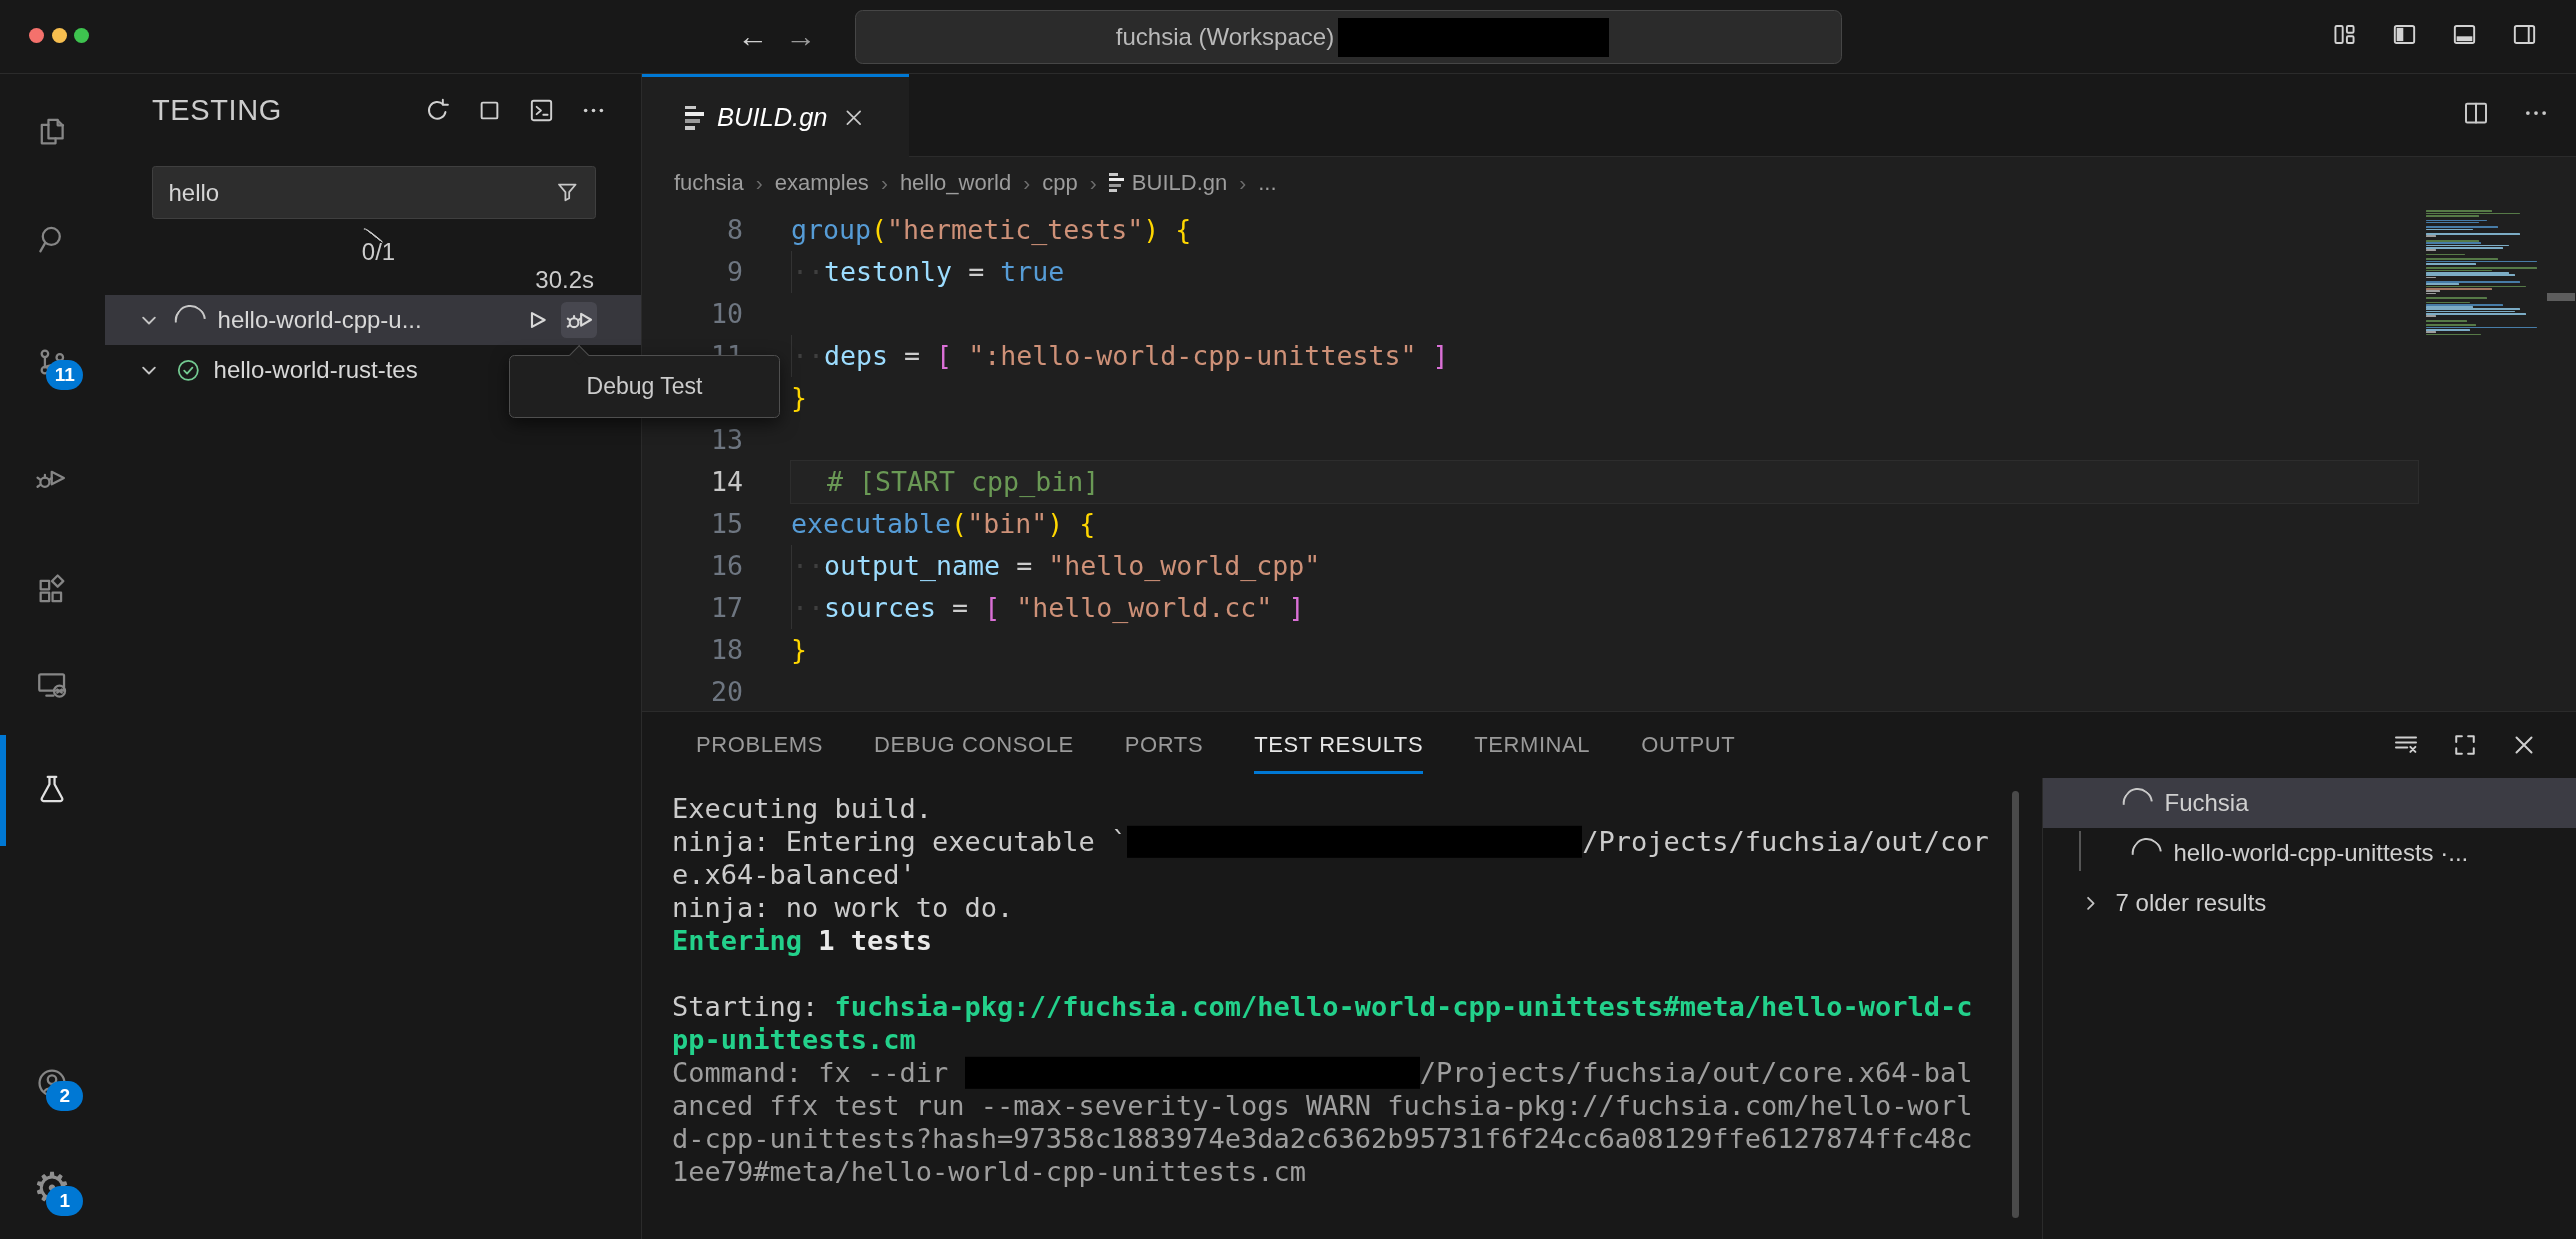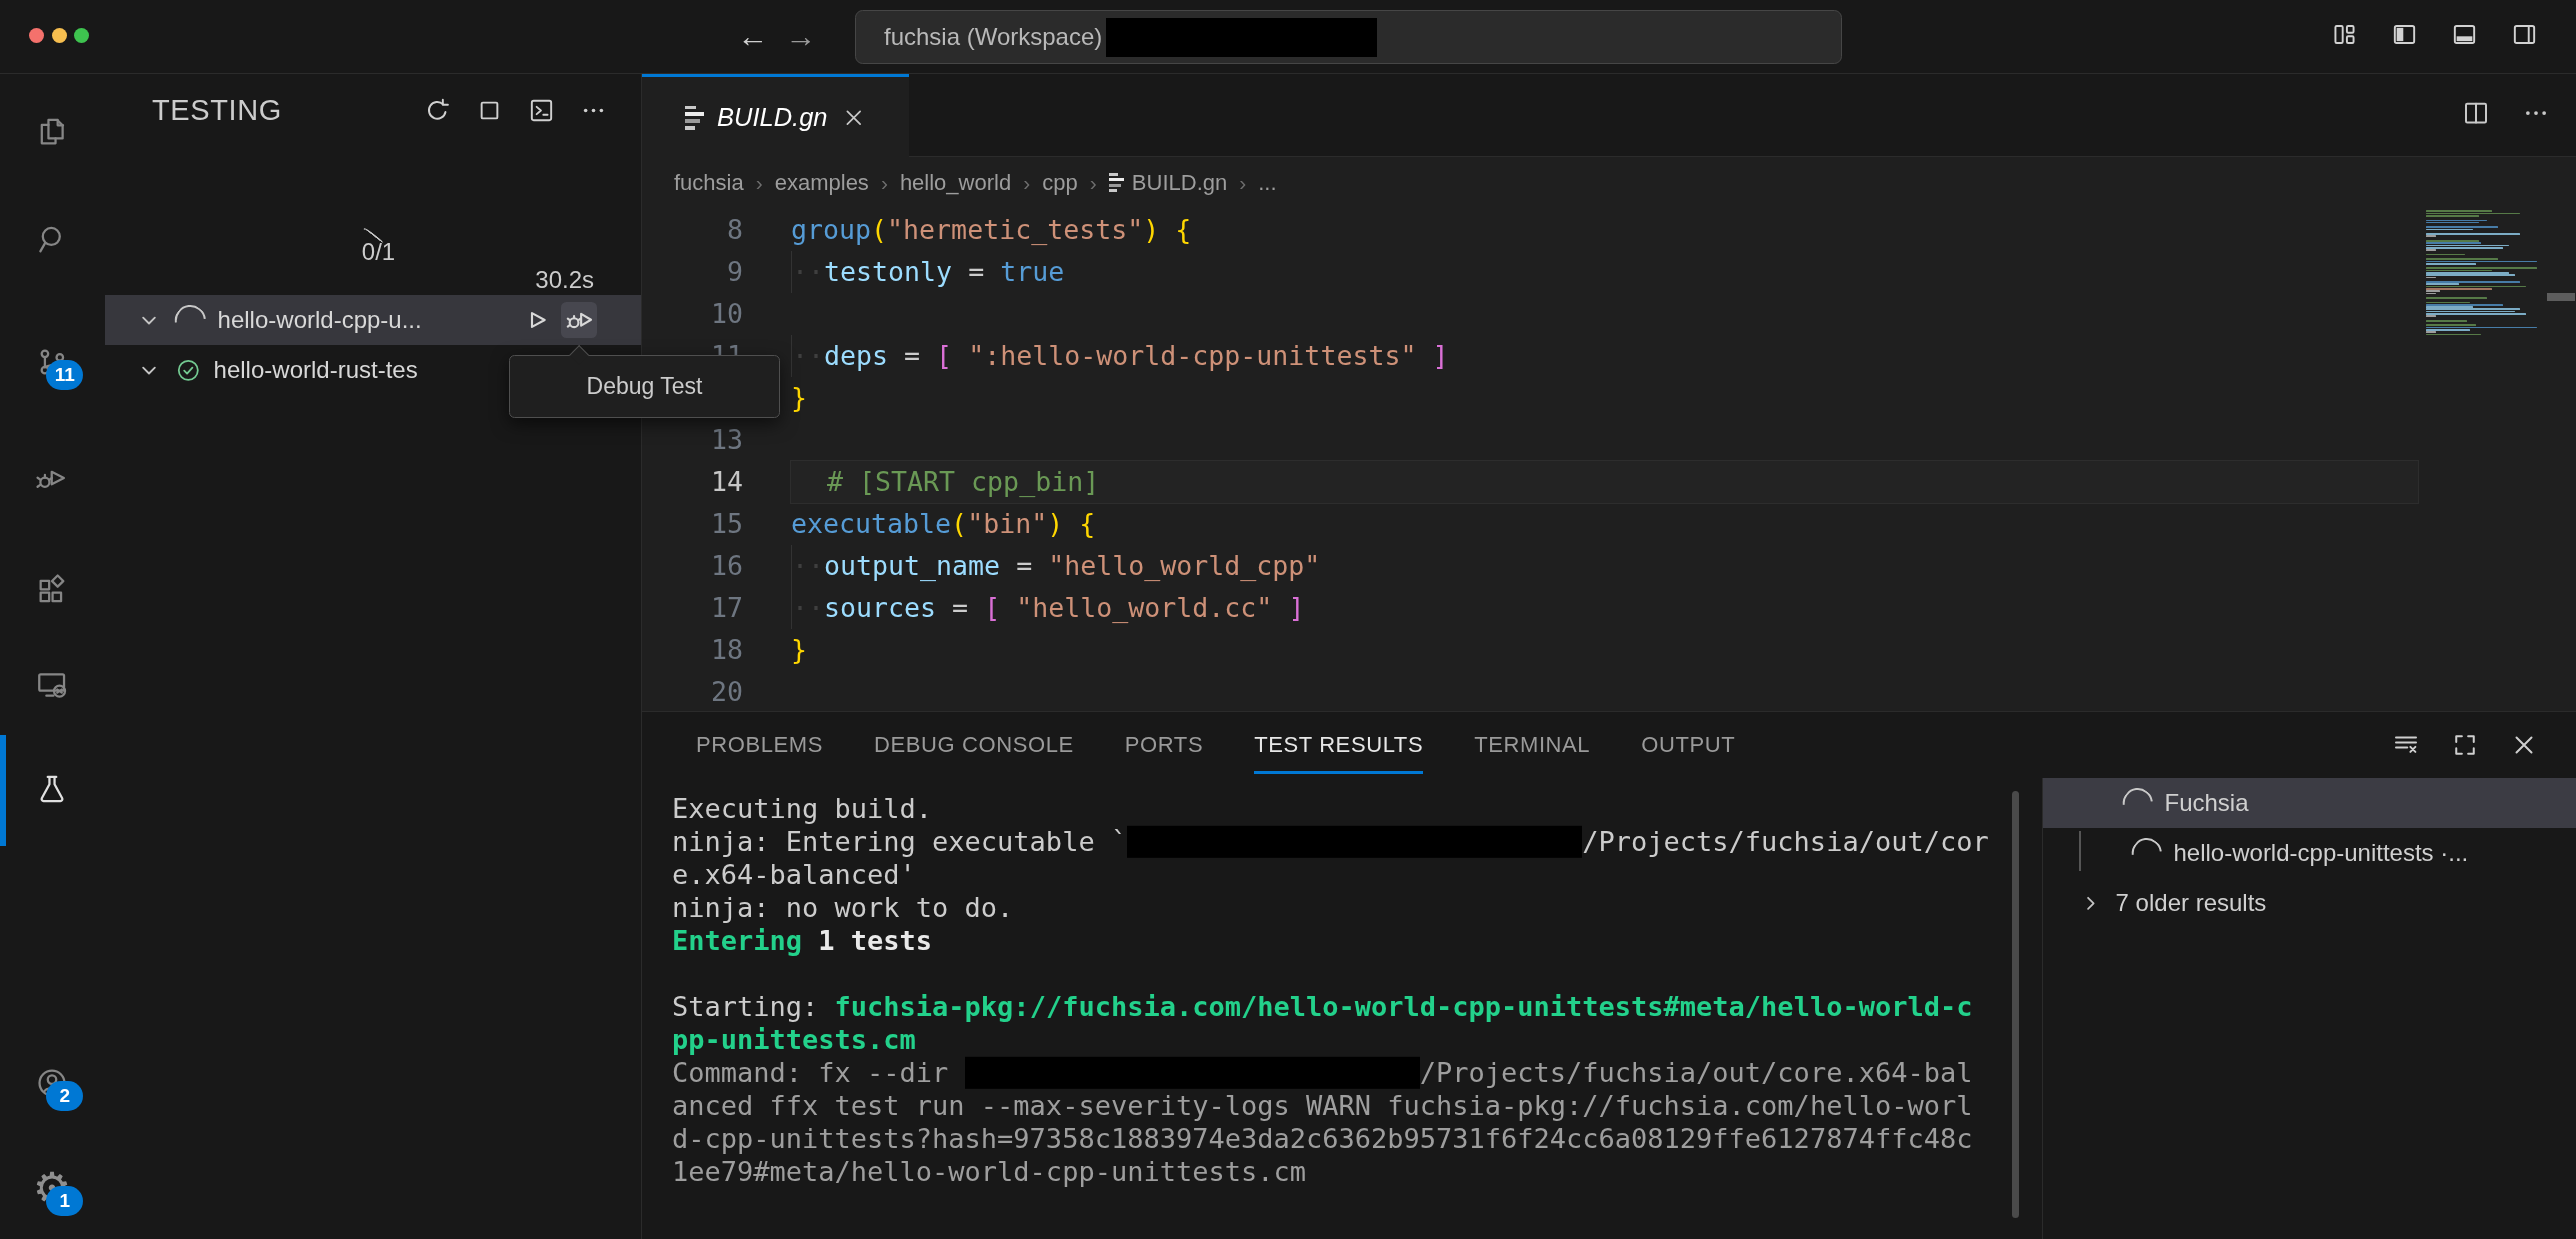--- a/index.html
+++ b/index.html
@@ -13,21 +13,21 @@
   
   #titlebar{position:absolute;left:0;top:0;width:100%;height:73px;background:#181818;
             border-bottom:1.1px solid #2b2b2b;}
   .traffic{position:absolute;top:28px;width:15px;height:15px;border-radius:50%;}
   #nav-back{position:absolute;left:731px;top:12px;width:44px;height:49px;font-size:31px;
             display:flex;align-items:center;justify-content:center;color:#cfcfcf;}
   #nav-fwd{position:absolute;left:779px;top:12px;width:44px;height:49px;font-size:31px;
            display:flex;align-items:center;justify-content:center;color:#9a9a9a;}
   #cmdcenter{position:absolute;left:855px;top:10px;width:985px;height:52px;background:#2b2b2b;
              border:1.1px solid #464646;border-radius:7.7px;display:flex;align-items:center;
-             justify-content:flex-start;gap:4px;color:#b9b9b9;font-size:24px;}
+             justify-content:center;gap:4px;color:#b9b9b9;font-size:24px;}
   #cmdcenter .icon{width:24px;height:24px;color:#a8a8a8;}
   .redact-box{background:#000;}
   #cmd-redact{width:271px;height:39px;}
   #tb-icons{position:absolute;right:37px;top:20px;display:flex;gap:31px;}
   #tb-icons .tbtn{width:29px;height:29px;color:#d2d2d2;}
   
   #activitybar{position:absolute;left:0;top:74px;width:105px;height:1165px;background:#181818;}
   .ab-item{position:absolute;left:35px;width:34px;height:34px;color:#868686;}
   .ab-item.active{color:#e0e0e0;}
   .ab-item .icon{width:34px;height:34px;}
@@ -273,20 +273,28 @@
               <path d="M8 9l3.5 3L8 15M13.5 15.5h3.5"></path>
             </svg>
           </span>
           <span class="sbtn icon">
             <svg viewBox="0 0 24 24">
               <circle class="f" cx="5.5" cy="12" r="1.5"></circle>
               <circle class="f" cx="12" cy="12" r="1.5"></circle>
               <circle class="f" cx="18.5" cy="12" r="1.5"></circle>
             </svg>
           </span>
+        </span>
+    </div>
+    <div id="sb-filter">
+      <input value="hello" style="">
+      <span class="icon" id="filter-ic">
+          <svg viewBox="0 0 24 24">
+            <path d="M4.5 5h15l-5.8 6.8v5.6l-3.4 1.8v-7.4z"></path>
+          </svg>
         </span>
     </div>
     <div id="sb-progress">
       <span class="spin s40"></span>
       <span class="count">0/1</span>
       <span class="dur">30.2s</span>
     </div>
     <div id="sb-rows">
         <div class="test-row selected">
           <span class="chev icon">

